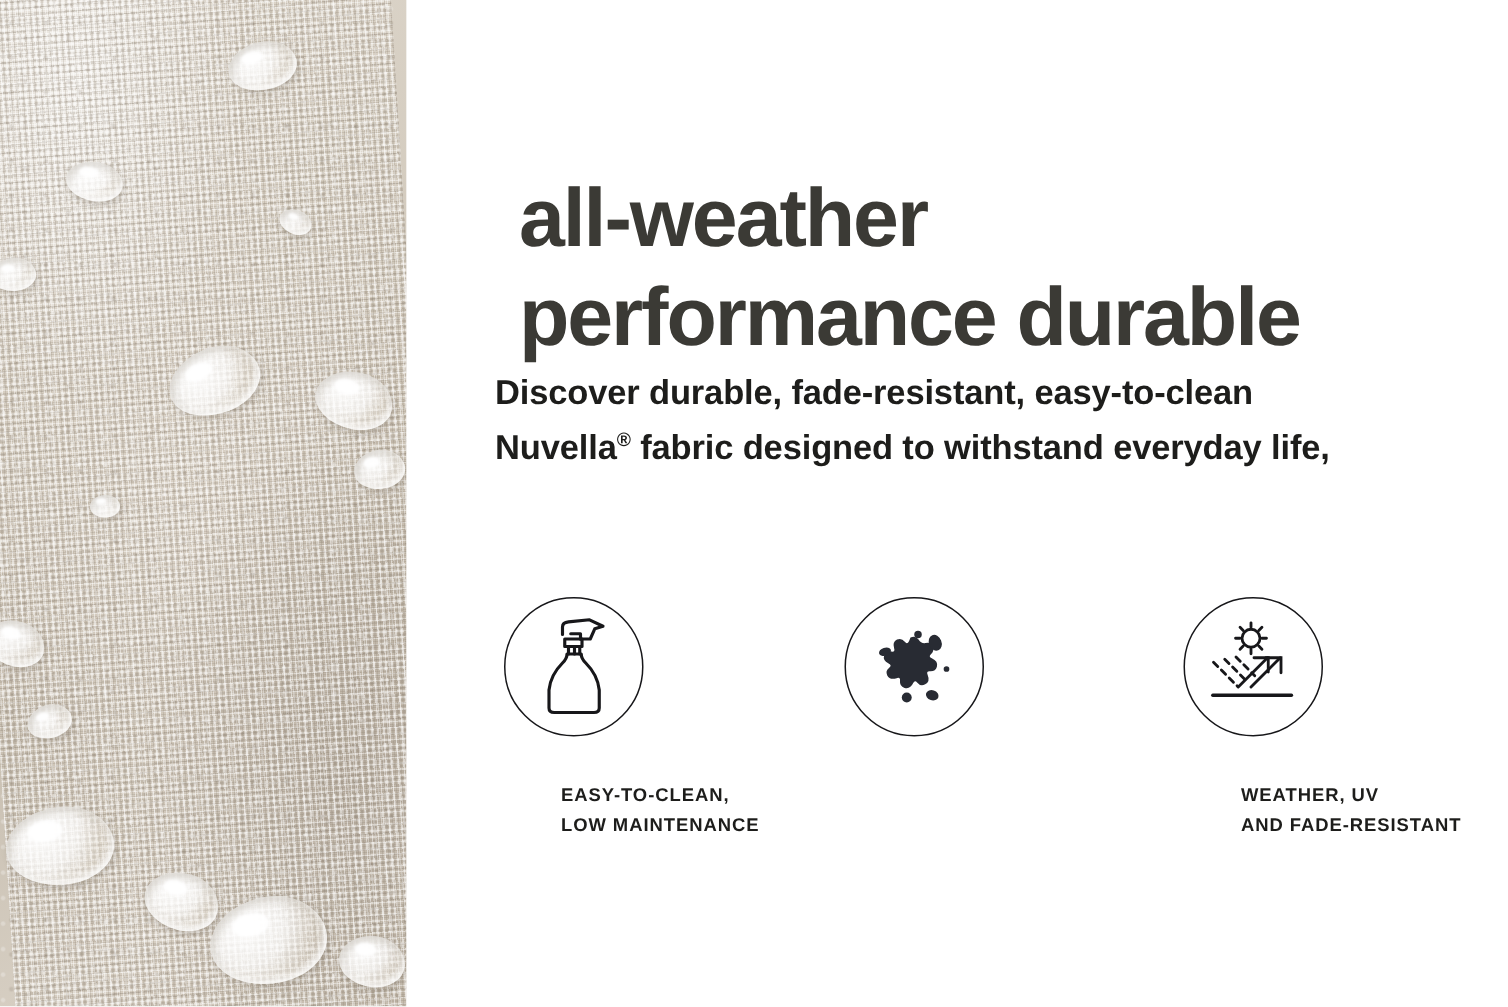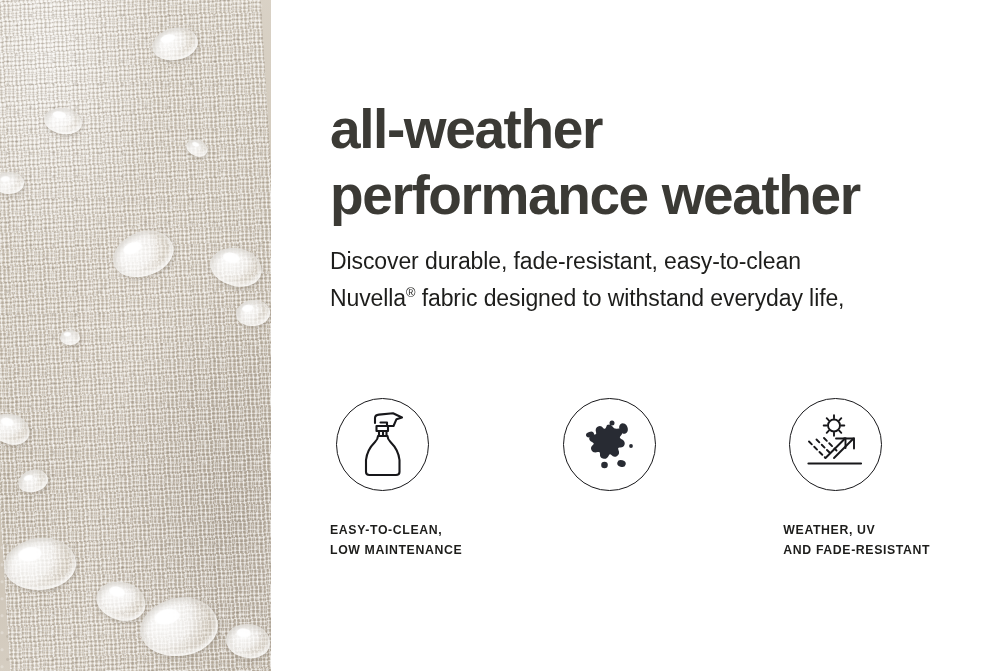--- a/index.html
+++ b/index.html
@@ -110,37 +110,37 @@
     width: 734px;
     height: 671px;
     background: #ffffff;
   }
 
   .headline {
     position: absolute;
     left: 59px;
     top: 96px;
     width: 660px;
-    margin: 0;
+    margin: 16px;
     font-family: "Liberation Sans", sans-serif;
     font-weight: 700;
     font-size: 55px;
     line-height: 66px;
     letter-spacing: -1.4px;
     color: #3b3a35;
   }
 
   .subcopy {
     position: absolute;
     left: 59px;
     top: 243px;
     width: 640px;
     margin: 0;
     font-family: "Liberation Sans", sans-serif;
-    font-weight: 400;
+    font-weight: 700;
     font-size: 23px;
     line-height: 37px;
     letter-spacing: -0.1px;
     color: #1d1d1b;
   }
   .subcopy sup {
     font-size: 0.56em;
     vertical-align: super;
     line-height: 0;
   }
@@ -173,20 +173,21 @@
   .feature-caption {
     margin-top: 29px;
     font-family: "Liberation Sans", sans-serif;
     font-weight: 700;
     font-size: 12.3px;
     line-height: 20px;
     letter-spacing: 0.62px;
     color: #1d1d1b;
     text-transform: uppercase;
     white-space: pre-line;
+    margin-left: 44px;
   }
 </style>
 </head>
 <body>
 
 <div id="page">
 
   <div class="photo-panel">
     <div class="fabric-base"></div>
     <div class="weave"></div>
@@ -204,21 +205,21 @@
     <div class="droplet" style="left:4px;   top:538px; width:72px; height:52px; transform:rotate(-8deg);"></div>
     <div class="droplet" style="left:96px;  top:582px; width:50px; height:38px; transform:rotate(14deg);"></div>
     <div class="droplet" style="left:140px; top:598px; width:78px; height:58px; transform:rotate(-12deg);"></div>
     <div class="droplet" style="left:226px; top:624px; width:44px; height:34px; transform:rotate(6deg);"></div>
     <div class="droplet" style="left:186px; top:140px; width:22px; height:16px; transform:rotate(20deg);"></div>
     <div class="droplet" style="left:60px;  top:330px; width:20px; height:15px; transform:rotate(-4deg);"></div>
   </div>
 
   <div class="content">
 
-    <h1 class="headline"><span>all-weather</span><br><span>performance weather</span></h1>
+    <h1 class="headline"><span>all-weather</span><br><span>performance durable</span></h1>
 
     <p class="subcopy"><span>Discover durable, fade-resistant, easy-to-clean</span><br><span>Nuvella</span><sup>®</sup><span> fabric designed to withstand everyday life,</span><br></p>
 
     <div class="features">
 
       <div class="feature">
         <div class="icon-circle">
           <svg width="60" height="70" viewBox="0 0 60 70" fill="none" stroke="#17171a" stroke-width="2.1" stroke-linejoin="round" stroke-linecap="round">
 
             <path d="M22 13 L22 8 Q22 5 26 4.6 L40 3.2 L49 7.5 L43.5 9.2 L40.5 16 L34 16"></path>

